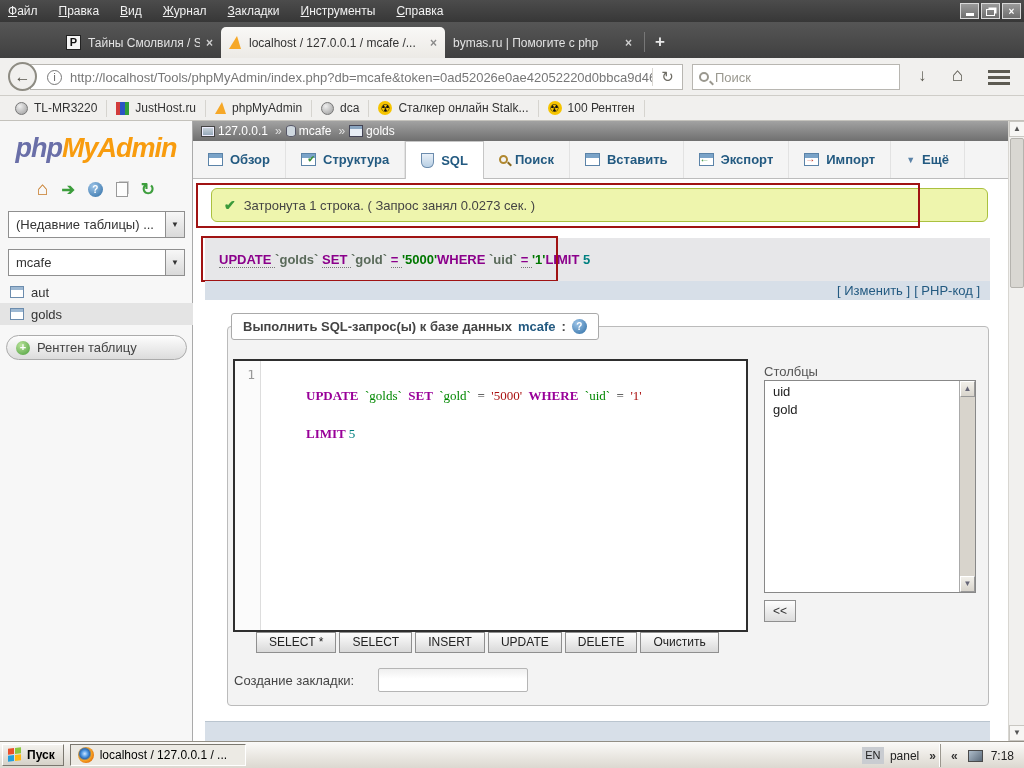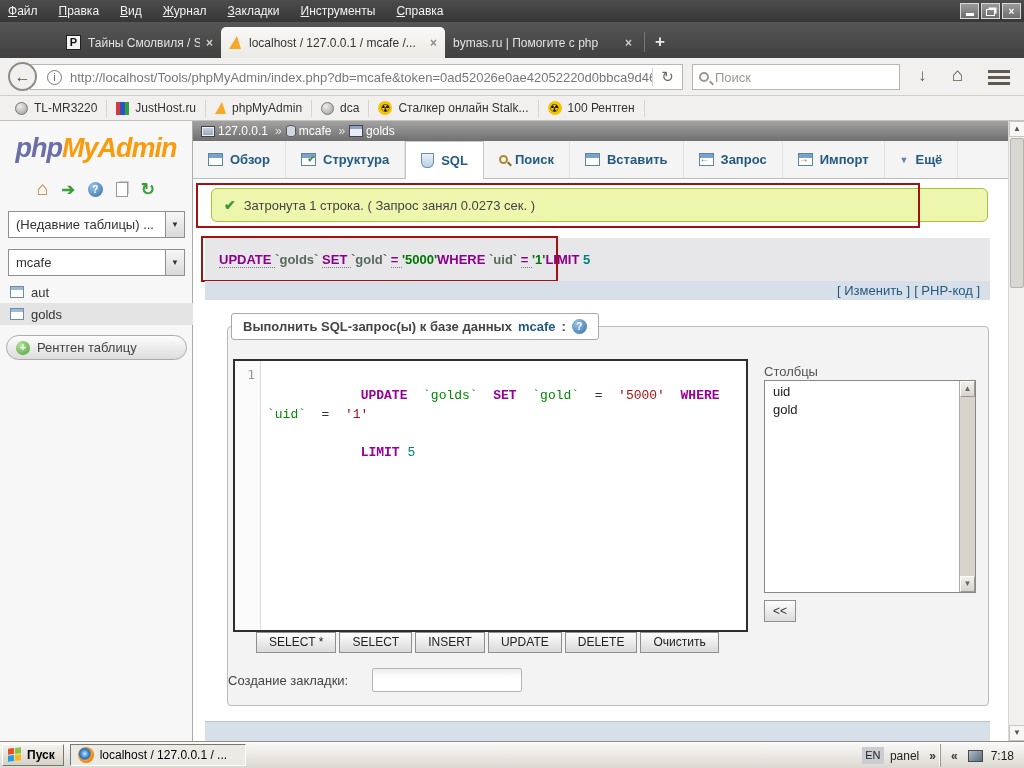--- a/index.html
+++ b/index.html
@@ -135,38 +135,38 @@
 
   #sql-legend { position:absolute; left:38px; top:134px; height:27px; background:#fff; border:1px solid #aaa; border-radius:3px;
     display:flex; align-items:center; padding:0 11px; gap:6px; font-weight:bold; color:#444; z-index:2; }
   #sql-legend .dbname { color:#235a81; }
   #sql-fieldset { position:absolute; left:34px; top:147px; width:762px; height:380px; background:#f3f3f3;
     border:1px solid #bbb; border-radius:4px; }
 
   #editor { position:absolute; left:5px; top:32px; width:515px; height:273px; background:#fff; border:2px solid #2e2e2e; display:flex; }
   #gutter { width:26px; background:#fbfbfb; border-right:1px solid #ddd; color:#999; font-family:"DejaVu Sans Mono",monospace;
     font-size:13px; text-align:right; padding:6px 5px 0 0; }
-  #code { flex:1; padding:6px 4px 0 6px; font-family:Liberation Mono, monospace; font-size:13px; line-height:19px; white-space:pre-wrap; }
+  #code { flex:1; padding:6px 4px 0 6px; font-family:Liberation Serif, serif; font-size:13px; line-height:19px; white-space:pre-wrap; }
   .ek { color:#990099; font-weight:bold; } .eid { color:#008800; } .es { color:#aa1111; } .en { color:#008080; } .eop { color:#333; }
 
   #columns-label { position:absolute; left:536px; top:37px; color:#555; }
   #columns-list { position:absolute; left:536px; top:53px; width:212px; height:213px; background:#fff; border:1px solid #888; display:flex; }
   #col-opts { flex:1; padding:3px 0 0 8px; color:#222; }
   .col-opt { height:18px; }
   .lb-scroll { width:16px; background:#d8d4cc; border-left:1px solid #aaa; display:flex; flex-direction:column; justify-content:space-between; }
   .sb-btn { height:16px; background:linear-gradient(#f2f0ea,#d8d4cc); border:1px solid #999; border-top-color:#fff; border-left-color:#fff;
     color:#667; font-size:8px; text-align:center; line-height:14px; }
   #insert-cols-btn { position:absolute; left:536px; top:273px; width:32px; height:22px; background:linear-gradient(#fdfdfd,#dcdcdc);
     border:1px solid #8f8f8f; font-size:12px; color:#333; text-align:center; line-height:20px; }
 
   #action-row { position:absolute; left:4px; top:305px; display:flex; gap:3px;padding-left:24px; }
   .act-btn { height:21px; background:linear-gradient(#fdfdfd,#d9d9d9); border:1px solid #8f8f8f; padding:0 12px;
     font-size:12px; color:#222; line-height:19px; }
 
-  #bookmark-row { position:absolute; left:0; top:341px; display:flex; align-items:center; }
+  #bookmark-row { position:absolute; left:6px; top:341px; display:flex; align-items:center; }
   #bookmark-label { color:#444; }
   #bookmark-input { margin-left:24px; width:150px; height:24px; border:1px solid #b5b5b5; border-radius:2px;
     background:linear-gradient(#efefef,#fff 45%); outline:none; }
 
   #footer-strip { position:absolute; left:12px; top:542px; width:785px; height:20px; background:#d7dfe8; border-top:1px solid #bac5cf; }
 
   
   #vscroll { position:absolute; left:1008px; top:0; width:16px; height:620px; background:#f1f0ee; border-left:1px solid #d8d6d1; }
   .vs-btn { position:absolute; left:0; width:16px; height:16px; background:#f7f6f4; border:1px solid #c9c7c2; color:#555;
     font-size:8px; text-align:center; line-height:14px; }
@@ -359,21 +359,21 @@
           <span>Поиск</span>
         </div>
 
         <div class="ptab">
           <span class="t-insert"></span>
           <span>Вставить</span>
         </div>
 
         <div class="ptab">
           <span class="t-export"></span>
-          <span>Запрос</span>
+          <span>Экспорт</span>
         </div>
 
         <div class="ptab">
           <span class="t-import"></span>
           <span>Импорт</span>
         </div>
 
         <div class="ptab">
           <span class="t-more">▼</span>
           <span>Ещё</span>

